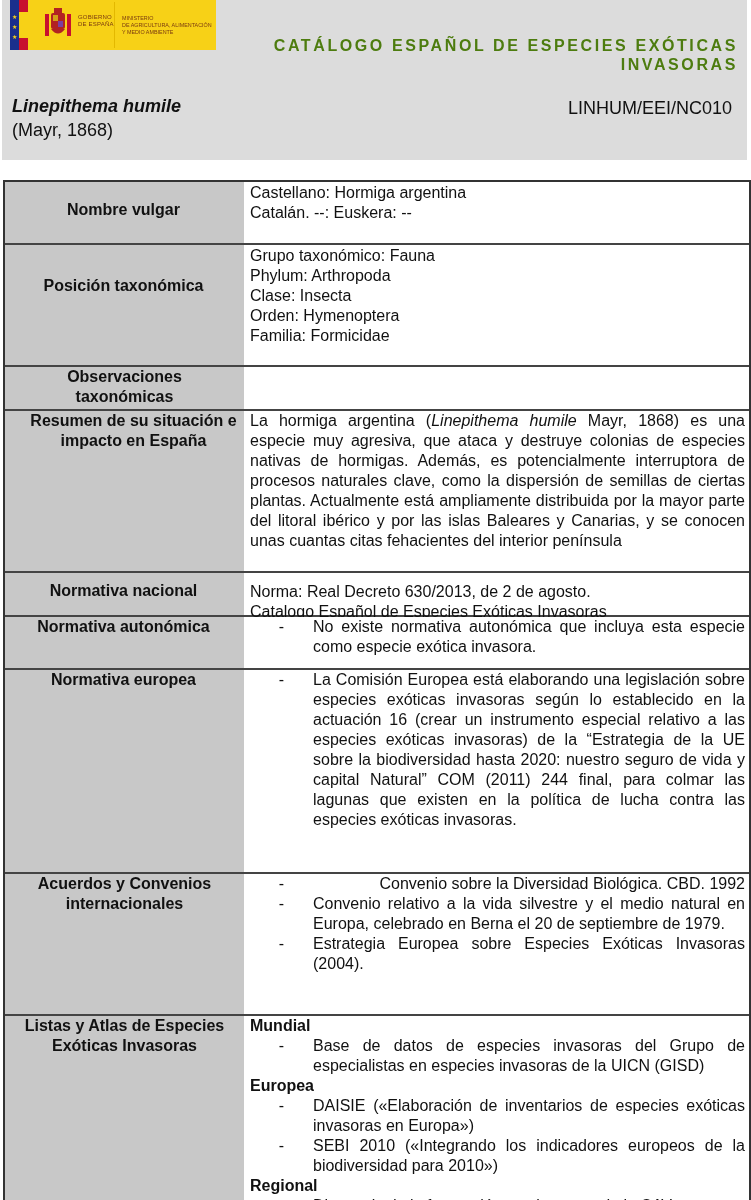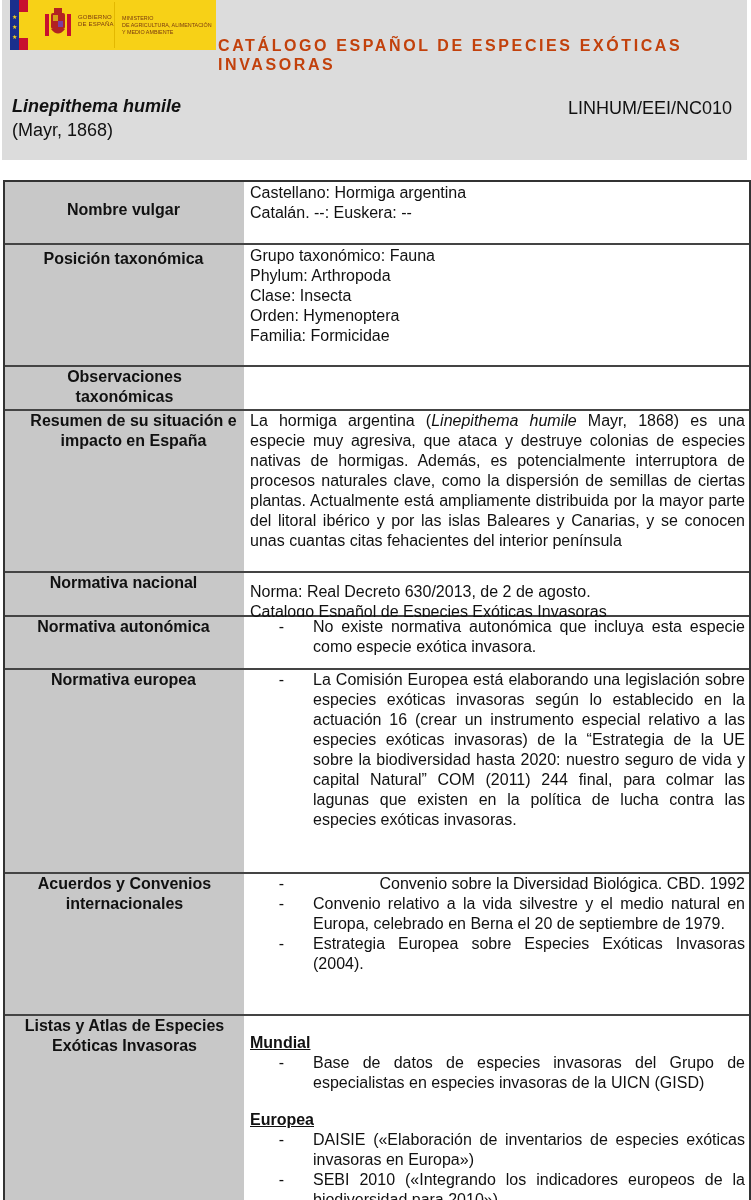--- a/index.html
+++ b/index.html
@@ -34,21 +34,22 @@
   .logo-divider {
     position: absolute; left: 104px; top: 2px; width: 1px; height: 46px; background: #e3b800;
   }
   .min-text {
     position: absolute; left: 112px; top: 15px; font-size: 5.4px; line-height: 7px;
     color: #7a3a10; text-transform: uppercase;
   }
   .catalog-title {
     position: absolute; left: 216px; top: 36px; width: 520px;
     font-size: 16px; font-weight: bold; letter-spacing: 2.6px; line-height: 19px;
-    color: #c2410c;
+    color: #4d7c0f;
+    text-align: right;
   }
   .species-name {
     position: absolute; left: 10px; top: 96px; font-size: 18px; font-weight: bold; font-style: italic;
   }
   .species-author {
     position: absolute; left: 10px; top: 120px; font-size: 18px; text-align: center;
   }
   .species-code {
     position: absolute; right: 15px; top: 98px; font-size: 18px;
   }
@@ -67,21 +68,21 @@
   .value {
     flex: 1; background: #fff; font-size: 16px; line-height: 20px;
     padding: 1px 4px 8px 6px; box-sizing: border-box;
   }
   .value .line { display: block; }
   .justify { text-align: justify; }
   .bullets { list-style: none; margin: 0; padding: 0; }
   .bullets li { display: flex; }
   .bullets .dash { width: 63px; flex: 0 0 63px; text-align: center; }
   .bullets .btext { flex: 1; text-align: justify; }
-  .subhead { font-weight: bold; text-decoration: underline; display: block; margin-top: 17px; }
+  .subhead { font-weight: bold; display: block; }
 </style>
 </head>
 <body>
 
 <div class="header">
   <div class="logo">
     <div class="flag">
       <div class="eu"></div>
         <div class="r1"></div>
         <div class="y1"></div>
@@ -120,42 +121,42 @@
 
   <div class="row" style="height:61px">
     <div class="label" style="padding-top:18px">Nombre vulgar</div>
     <div class="value">
       <span class="line">Castellano: Hormiga argentina</span>
       <span class="line">Catalán. --: Euskera: --</span>
     </div>
   </div>
 
   <div class="row" style="height:120px">
-    <div class="label" style="padding-top:4px">Posición taxonómica</div>
+    <div class="label" style="padding-top:31px">Posición taxonómica</div>
     <div class="value">
       <span class="line">Grupo taxonómico: Fauna</span>
       <span class="line">Phylum: Arthropoda</span>
       <span class="line">Clase: Insecta</span>
       <span class="line">Orden: Hymenoptera</span>
       <span class="line">Familia: Formicidae</span>
     </div>
   </div>
 
   <div class="row" style="height:42px">
     <div class="label" style="padding:0 20px 0 20px">Observaciones taxonómicas</div>
     <div class="value"></div>
   </div>
 
   <div class="row" style="height:160px">
     <div class="label" style="padding:0 2px 0 20px">Resumen de su situación e impacto en España</div>
     <div class="value justify" style="padding-top:0"><span>La hormiga argentina (</span><i>Linepithema humile</i><span> Mayr, 1868) es una especie muy agresiva, que ataca y destruye colonias de especies nativas de hormigas. Además, es potencialmente interruptora de procesos naturales clave, como la dispersión de semillas de ciertas plantas. Actualmente está ampliamente distribuida por la mayor parte del litoral ibérico y por las islas Baleares y Canarias, y se conocen unas cuantas citas fehacientes del interior península</span></div>
   </div>
 
   <div class="row" style="height:42px">
-    <div class="label" style="padding-top:0">Normativa nacional</div>
+    <div class="label" style="padding-top:8px">Normativa nacional</div>
     <div class="value" style="padding-top:9px">
       <span class="line">Norma: Real Decreto 630/2013, de 2 de agosto.</span>
       <span class="line">Catalogo Español de Especies Exóticas Invasoras</span>
     </div>
   </div>
 
   <div class="row" style="height:51px">
     <div class="label" style="padding-top:0">Normativa autonómica</div>
     <div class="value" style="padding-top:0">
       <ul class="bullets">

